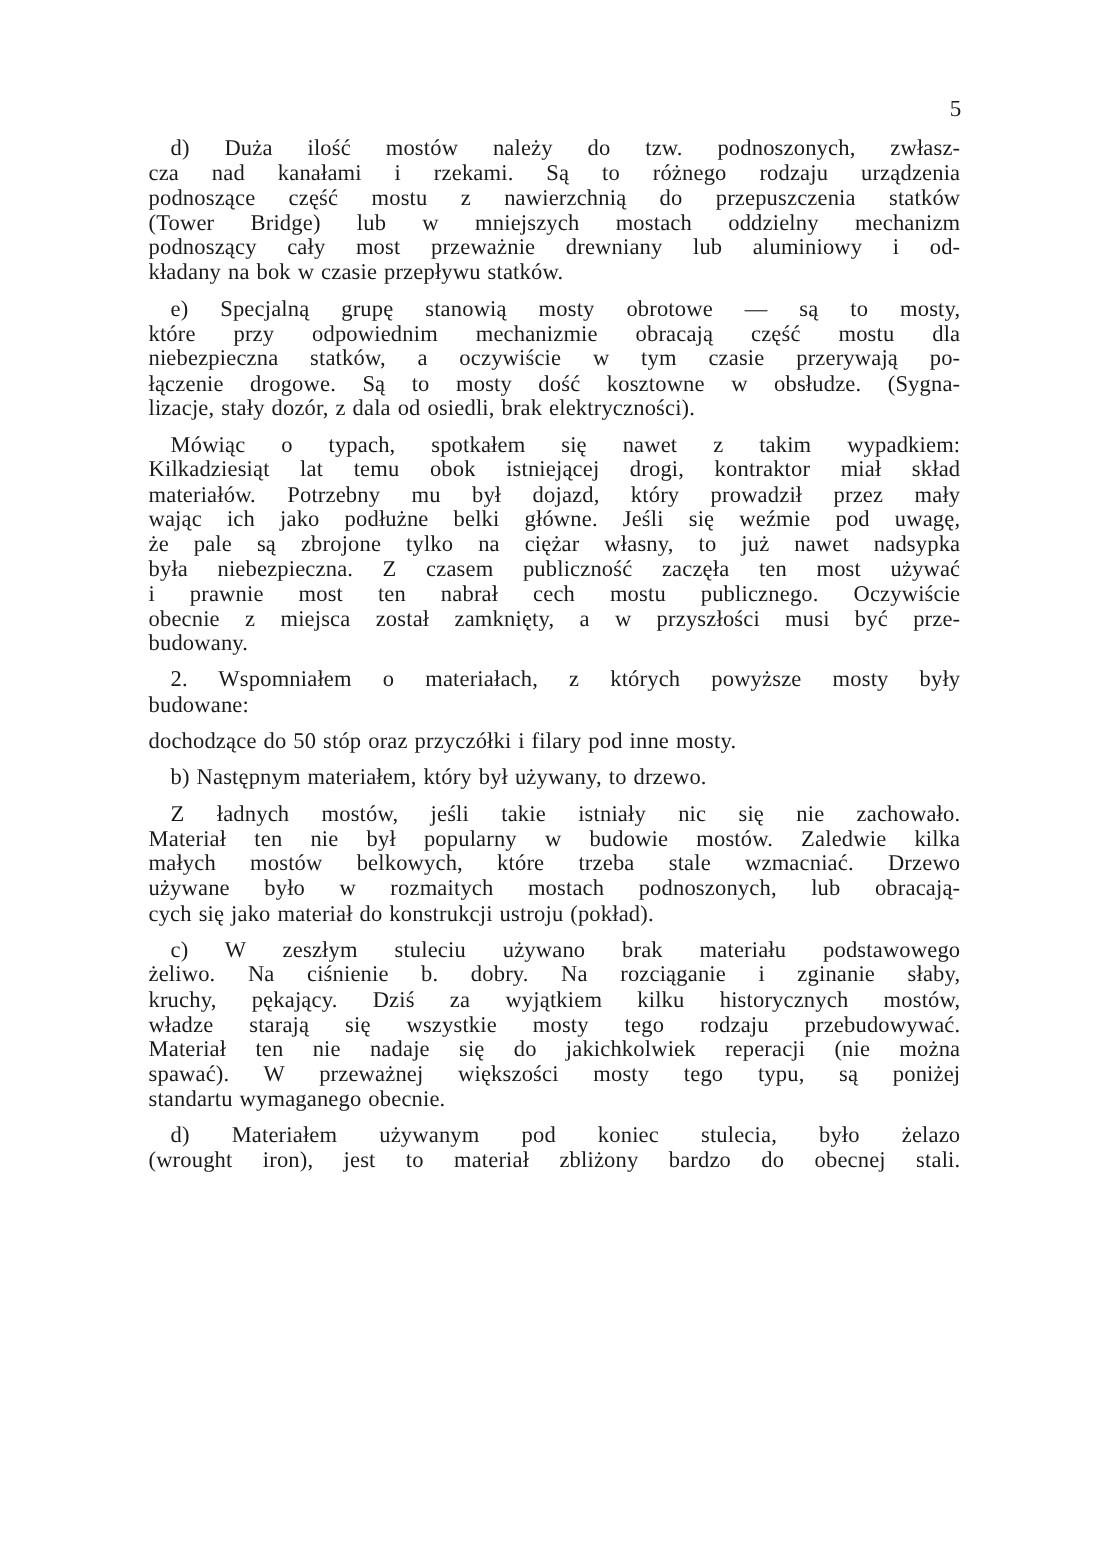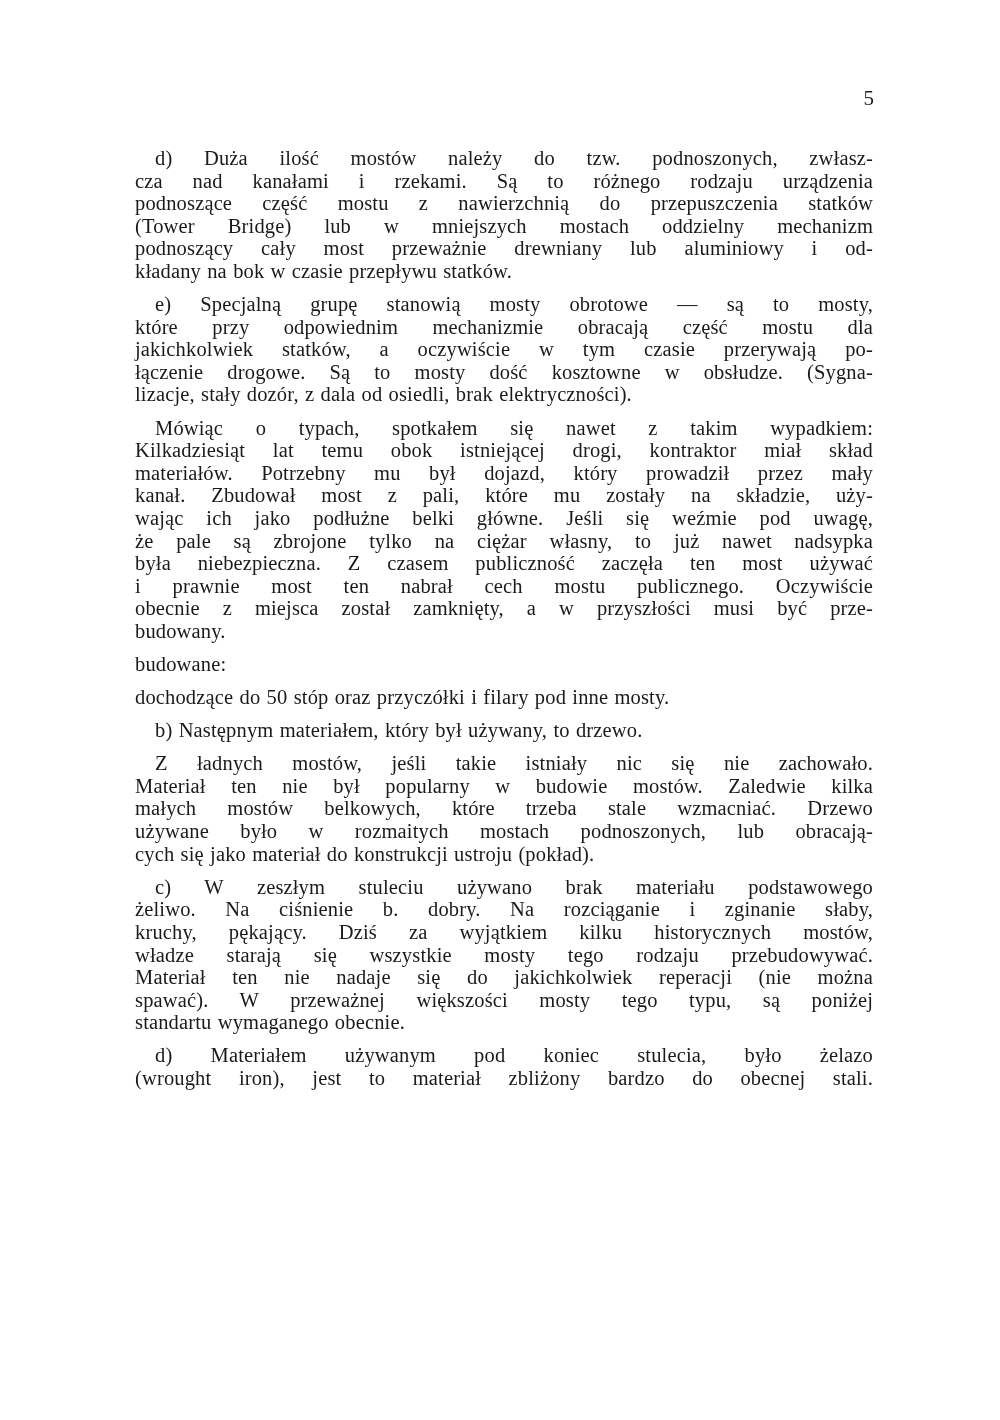--- a/index.html
+++ b/index.html
@@ -20,21 +20,21 @@
     left: 852px;
     top: 86px;
     width: 22px;
     text-align: right;
     font-size: 21px;
     line-height: 24px;
   }
   .text-block {
     position: absolute;
     left: 135px;
-    top: 147px;
+    top: 124px;
     width: 738px;
     font-size: 20.5px;
     line-height: 22.6px;
   }
   .paragraph {
     margin: 0 0 10.5px 0;
   }
   .line {
     display: block;
     height: 22.6px;
@@ -67,39 +67,39 @@
     <span class="line">cza nad kanałami i rzekami.  Są to różnego rodzaju urządzenia</span>
     <span class="line">podnoszące część mostu z nawierzchnią do przepuszczenia statków</span>
     <span class="line">(Tower Bridge) lub w mniejszych mostach oddzielny mechanizm</span>
     <span class="line">podnoszący cały most przeważnie drewniany lub aluminiowy i od-</span>
     <span class="line last">kładany na bok w czasie przepływu statków.</span>
   </div>
 
   <div class="paragraph">
     <span class="line first">e)  Specjalną grupę stanowią mosty obrotowe — są to mosty,</span>
     <span class="line">które przy odpowiednim mechanizmie obracają część mostu dla</span>
-    <span class="line">jakichkolwiek statków, a oczywiście w tym czasie przerywają po-</span>
+    <span class="line">niebezpieczna statków, a oczywiście w tym czasie przerywają po-</span>
     <span class="line">łączenie drogowe.  Są to mosty dość kosztowne w obsłudze. (Sygna-</span>
     <span class="line last">lizacje, stały dozór, z dala od osiedli, brak elektryczności).</span>
   </div>
 
   <div class="paragraph">
     <span class="line first">Mówiąc o typach, spotkałem się nawet z takim wypadkiem:</span>
     <span class="line">Kilkadziesiąt lat temu obok istniejącej drogi, kontraktor miał skład</span>
     <span class="line">materiałów.  Potrzebny mu był dojazd, który prowadził przez mały</span>
-    <span class="line">kanał.  Zbudował most z pali, które mu zostały na składzie, uży-</span>
     <span class="line">wając ich jako podłużne belki główne.  Jeśli się weźmie pod uwagę,</span>
     <span class="line">że pale są zbrojone tylko na ciężar własny, to już nawet nadsypka</span>
     <span class="line">była niebezpieczna.  Z czasem publiczność zaczęła ten most używać</span>
     <span class="line">i prawnie most ten nabrał cech mostu publicznego.  Oczywiście</span>
     <span class="line">obecnie z miejsca został zamknięty, a w przyszłości musi być prze-</span>
     <span class="line last">budowany.</span>
   </div>
 
   <div class="paragraph">
+    <span class="line first">2.  Wspomniałem o materiałach, z których powyższe mosty były</span>
     <span class="line last">budowane:</span>
   </div>
 
   <div class="paragraph">
     <span class="line last">dochodzące do 50 stóp oraz przyczółki i filary pod inne mosty.</span>
   </div>
 
   <div class="paragraph">
     <span class="line first last">b)  Następnym materiałem, który był używany, to drzewo.</span>
   </div>

